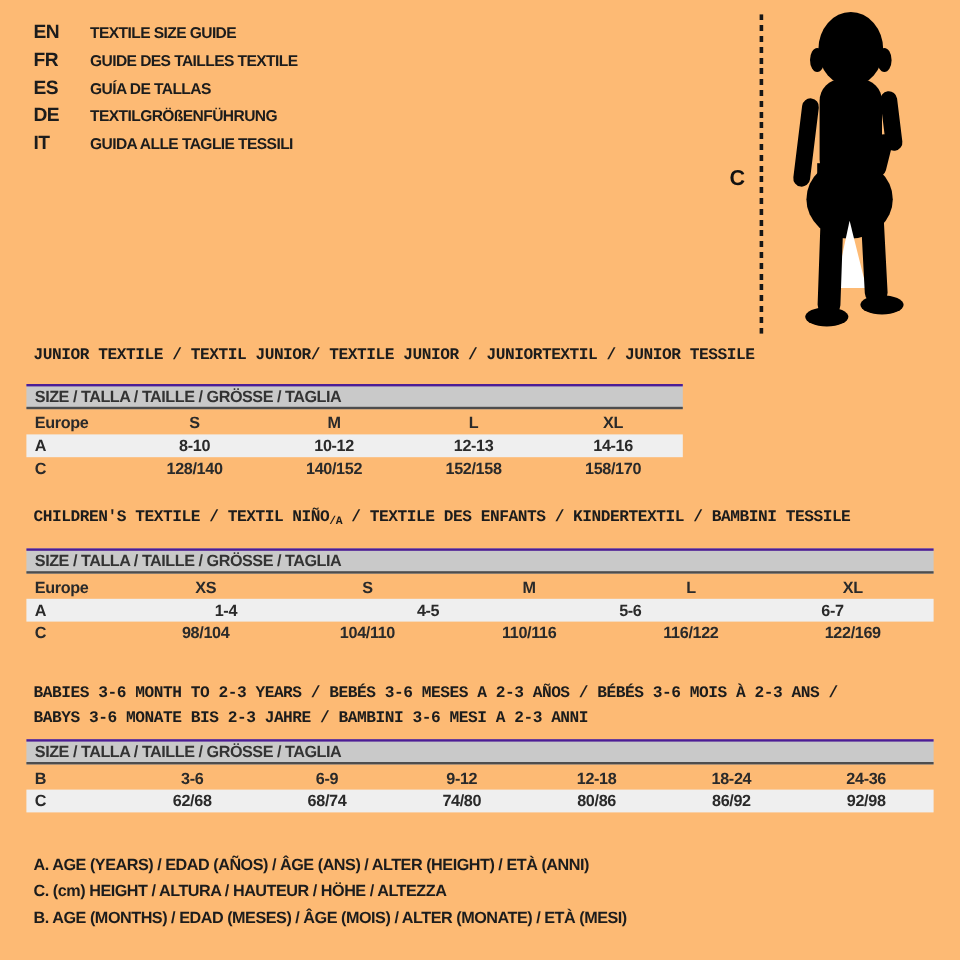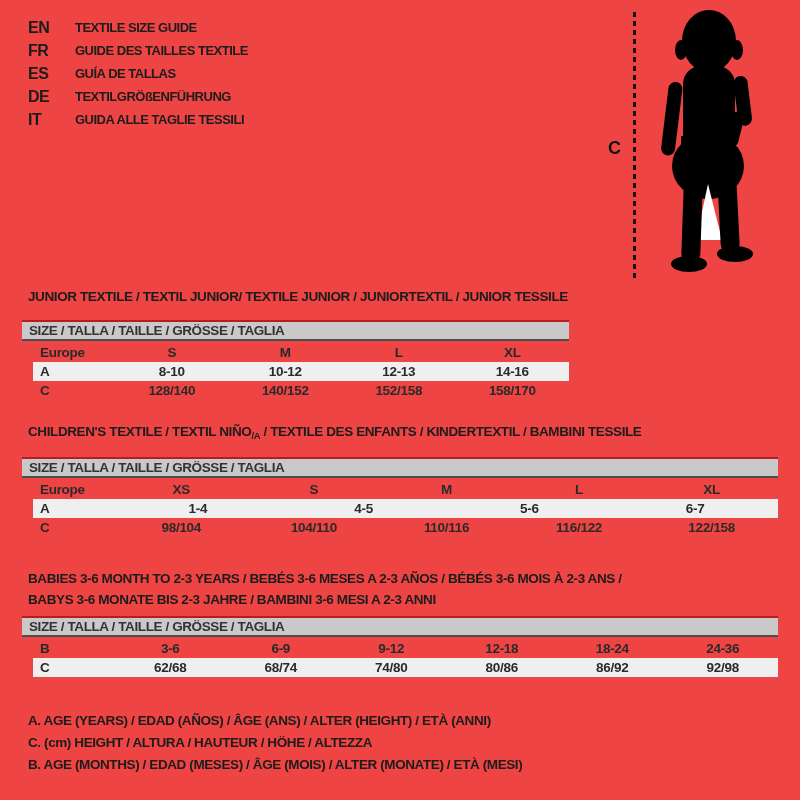--- a/index.html
+++ b/index.html
@@ -1,45 +1,45 @@
 <!DOCTYPE html>
 <html><head>
 <meta charset="utf-8">
 <style>
   html,body{margin:0;padding:0;background:#fff;}
   .page{
-    position:relative;width:800px;height:800px;background:#ef4444;
+    position:relative;width:800px;height:800px;background:#fdba74;
     font-family:"Liberation Sans",sans-serif;color:#222;overflow:hidden;
   }
   
   .lang-list{position:absolute;left:28px;top:16px;}
   .lang-row{display:flex;height:23px;align-items:center;}
   .lang-code{width:47px;font-weight:700;font-size:16px;letter-spacing:-0.5px;color:#1c1c1c;}
   .lang-title{font-weight:700;font-size:13px;letter-spacing:-0.5px;color:#1c1c1c;white-space:nowrap;}
   
   .measure-line{position:absolute;left:633px;top:12px;width:3px;height:266px;
     background-image:repeating-linear-gradient(to bottom,#161616 0 5px,transparent 5px 9px);}
   .measure-label{position:absolute;left:608px;top:138px;font-size:18px;font-weight:700;color:#111;}
   .toddler{position:absolute;left:645px;top:8px;}
   
   .sec-title{position:absolute;left:28px;font-size:13.5px;font-weight:700;
-    letter-spacing:-0.4px;color:#1c1c1c;white-space:nowrap;}
+    letter-spacing:-0.4px;color:#1c1c1c;white-space:nowrap;font-family:Liberation Mono, monospace;}
   .t1title{top:289px;}
   .t2title{top:424px;}
   .t3title{top:556px;line-height:21px;margin-top:12px;}
   .sub{font-size:9.5px;vertical-align:-3px;}
   
   .size-table{position:absolute;left:22px;font-weight:700;font-size:13.5px;color:#2a2a2a;}
   .t1{top:320px;width:547px;}
   .t2{top:457px;width:756px;}
   .t3{top:616px;width:756px;}
-  .size-header{background:#c9c9c9;border-top:2px solid #b91c1c;border-bottom:2px solid #4d4d4d;
+  .size-header{background:#c9c9c9;border-top:2px solid #4c1d95;border-bottom:2px solid #4d4d4d;
     height:17px;line-height:17px;padding-left:7px;letter-spacing:-0.4px;color:#333;}
   .tbody{margin-top:2px;}
-  .trow{display:flex;height:19px;line-height:19px;margin-left:11px;}
+  .trow{display:flex;height:19px;line-height:19px;}
   .trow.shaded{background:#efefef;}
   .tlabel{width:82px;padding-left:7px;box-sizing:border-box;text-align:left;letter-spacing:-0.3px;}
   .tcell{flex:1;text-align:center;letter-spacing:-0.3px;}
   
   .notes{position:absolute;left:28px;top:710px;}
   .note{height:22px;line-height:22px;font-size:13.5px;font-weight:700;
     letter-spacing:-0.4px;color:#1c1c1c;white-space:nowrap;}
 </style>
 </head>
 <body>
@@ -136,21 +136,21 @@
           <div class="tcell">4-5</div>
           <div class="tcell">5-6</div>
           <div class="tcell">6-7</div>
         </div>
         <div class="trow">
           <div class="tlabel">C</div>
           <div class="tcell">98/104</div>
           <div class="tcell">104/110</div>
           <div class="tcell">110/116</div>
           <div class="tcell">116/122</div>
-          <div class="tcell">122/158</div>
+          <div class="tcell">122/169</div>
         </div>
       </div>
   </div>
 
   <div class="sec-title t3title">
     <div>BABIES 3-6 MONTH TO 2-3 YEARS / BEBÉS 3-6 MESES A 2-3 AÑOS / BÉBÉS 3-6 MOIS À 2-3 ANS /</div>
     <div>BABYS 3-6 MONATE BIS 2-3 JAHRE / BAMBINI 3-6 MESI A 2-3 ANNI</div>
   </div>
   <div class="size-table t3">
     <div class="size-header">SIZE / TALLA / TAILLE / GRÖSSE / TAGLIA</div>

